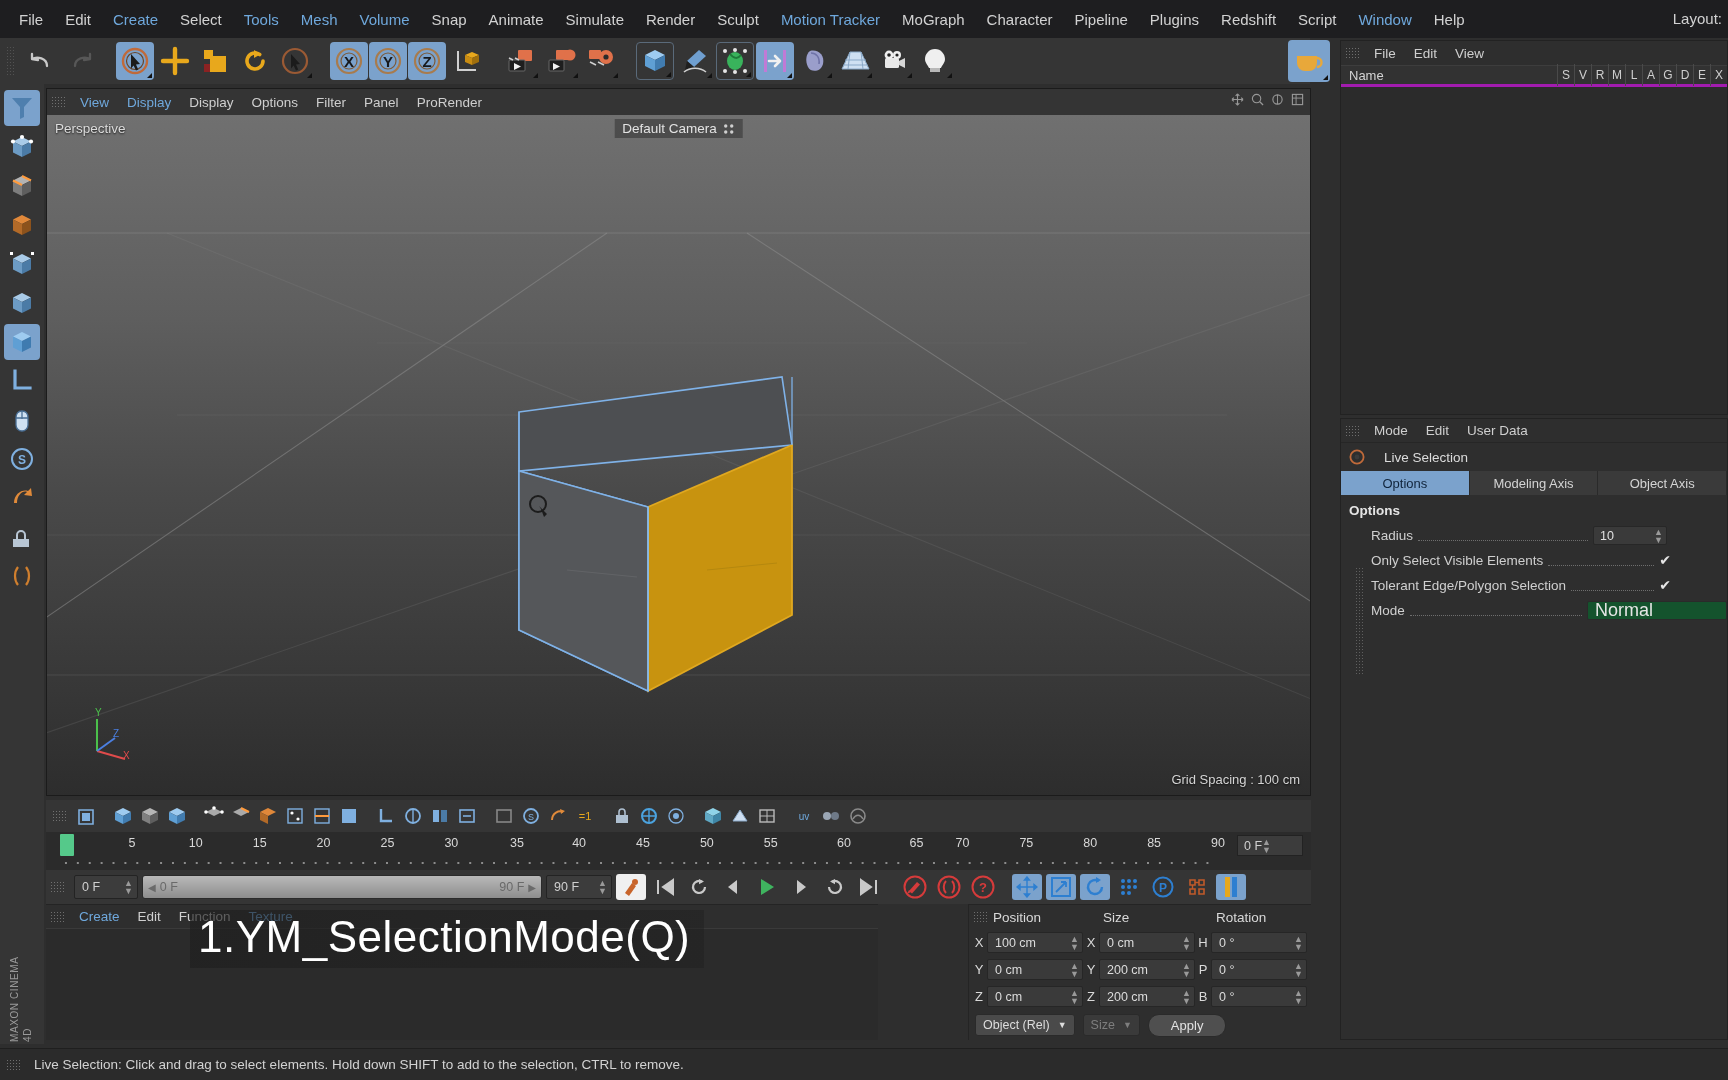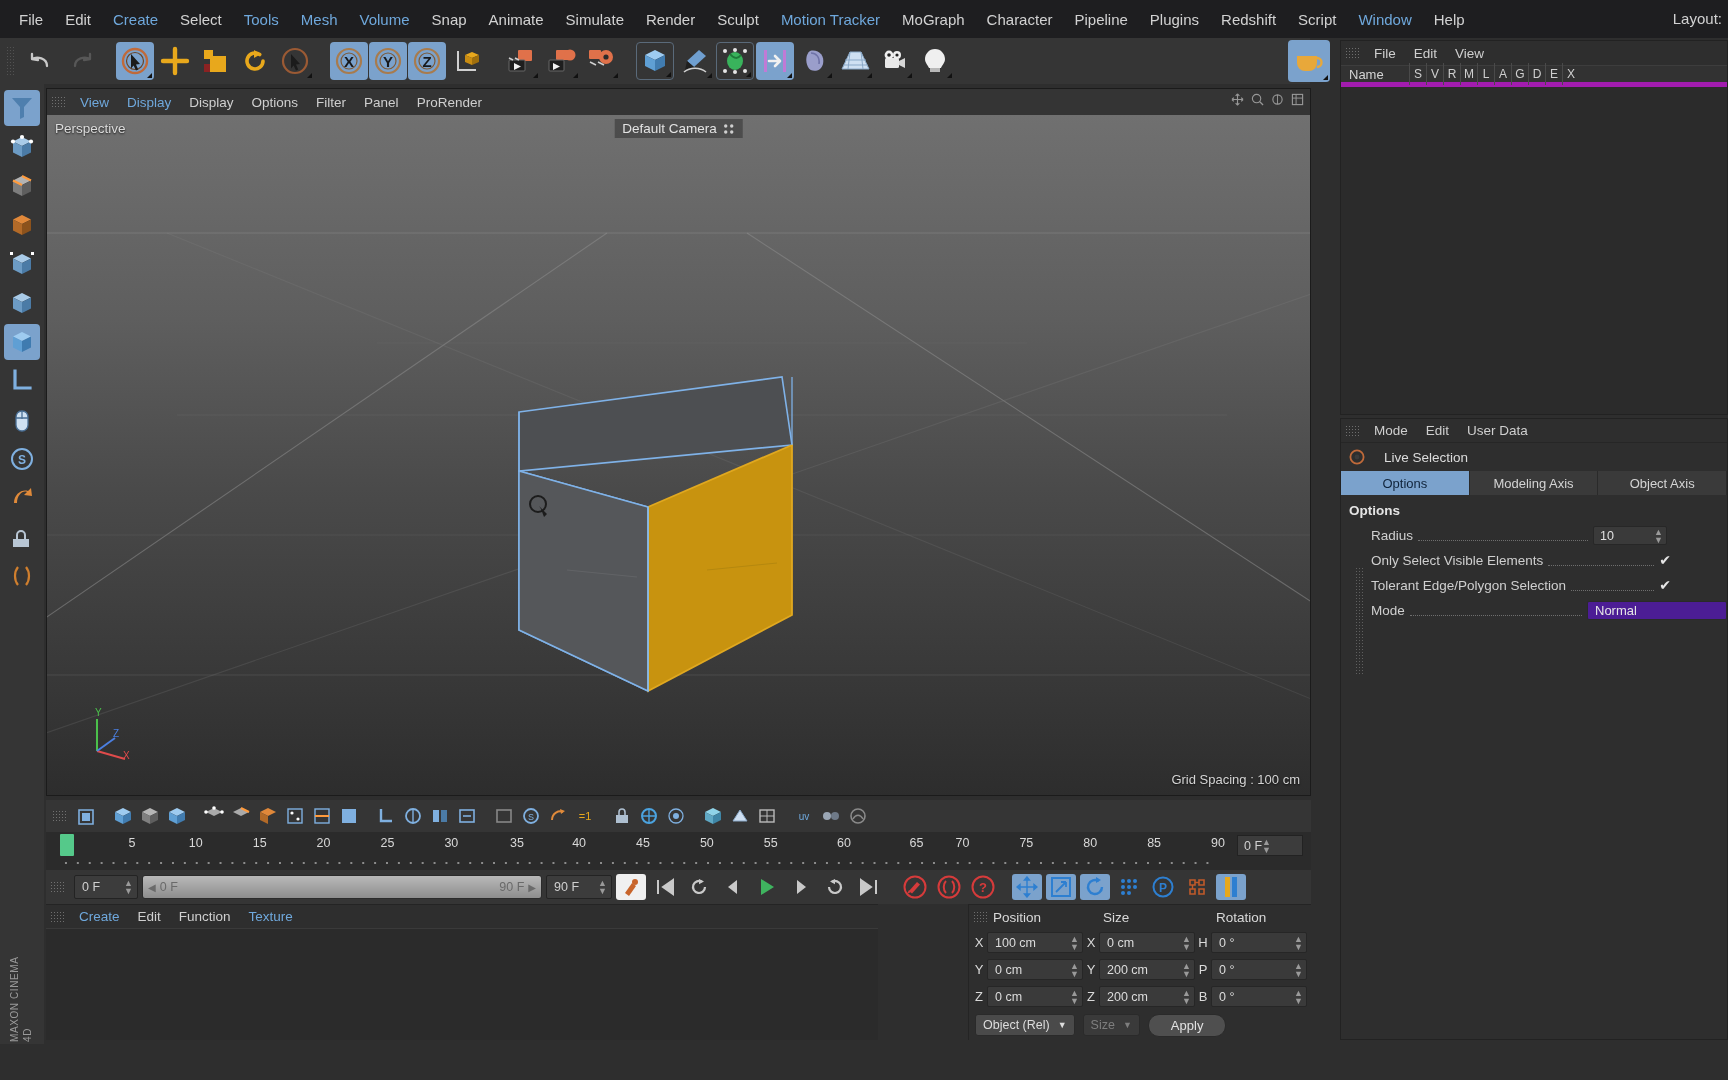--- a/index.html
+++ b/index.html
@@ -197,21 +197,21 @@
 
   
   .objman {
     position:absolute; left:1340px; top:40px; width:388px; height:375px;
     background:#2e2e2e; border:1px solid #222;
   }
   .om-bar { height:24px; display:flex; align-items:center; padding-left:4px; }
   .om-menu { font-size:13.5px; padding:2px 9px; color:#cfcfcf; }
   .om-cols {
     height:22px; display:flex; align-items:center; background:#323232;
-    border-top:1px solid #3d3d3d; border-bottom:5px solid #a21caf;
+    border-top:1px solid #3d3d3d; border-bottom:3px solid #a21caf;justify-content:space-between;
   }
   .om-name { width:68px; font-size:13px; padding-left:8px; color:#d4d4d4; }
   .om-col {
     width:17px; text-align:center; font-size:12px; color:#cfcfcf;
     border-left:1px solid #4a4a4a; height:22px; line-height:22px;
   }
   .om-body { position:absolute; left:0; right:0; top:46px; bottom:0; background:#2b2b2b; }
 
   
   .attrman {
@@ -232,22 +232,22 @@
   .am-lbl { white-space:nowrap; }
   .am-dots { flex:1 1 auto; margin:0 5px; border-bottom:1px dotted #6e6e6e; height:11px; }
   .am-val-field {
     width:74px; height:19px; background:#3a3a3a; border:1px solid #272727;
     border-radius:2px; color:#e0e0e0; font-size:12.5px;
     display:flex; align-items:center; justify-content:space-between; padding:0 3px 0 6px;
   }
   .am-check { width:13px;height:13px; background:#4a4a4a; border:1px solid #2a2a2a; border-radius:2px; margin-right:58px; }
   .am-tick { font-size:14px; color:#e6e6e6; margin-right:56px; line-height:13px; }
   .am-dropdown {
-    flex:0 0 auto; width:140px; height:19px; background:#4c1d95; border:1px solid #2a2a2a;
-    border-radius:2px; color:#e6e6e6; font-size:13px; display:flex; align-items:center; padding-left:7px;
+    flex:0 0 auto; width:140px; height:19px; background:#14532d; border:1px solid #2a2a2a;
+    border-radius:2px; color:#e6e6e6; font-size:18px; display:flex; align-items:center; padding-left:7px;
   }
   .am-scroll {
     position:absolute; left:14px; top:148px; width:9px; height:108px;
     background-image:radial-gradient(#7a7a7a 1px, transparent 1px);
     background-size:3px 3px; opacity:.65;
   }
 
   
   .statusbar {
     position:absolute; left:0; bottom:0; width:1728px; height:32px;
@@ -1011,20 +1011,21 @@
       <div id="mm-menus" style="display:flex;align-items:center;">
           <div class="mm-menu accent">Create</div>
           <div class="mm-menu">Edit</div>
           <div class="mm-menu">Function</div>
           <div class="mm-menu accent">Texture</div>
         </div>
     </div>
     <div style="position:absolute;left:0;right:0;top:24px;bottom:0;background:#2b2b2b;"></div>
   </div>
 
+  <div class="overlay-caption">1.YM_SelectionMode(Q)</div>
 
   <div class="coords">
     <div class="co-head">
       <div class="grip-h"></div>
       <span style="width:110px;">Position</span>
       <span style="width:113px;">Size</span>
       <span>Rotation</span>
     </div>
     <div id="coord-rows">
         <div class="co-row">
@@ -1162,14 +1163,18 @@
         </div>
         <div class="am-row">
           <span class="am-lbl">Mode</span>
           <span class="am-dots"></span>
           <span class="am-dropdown">Normal</span>
         </div>
       </div>
     <div class="am-scroll"></div>
   </div>
 
+  <div class="statusbar">
+    <div class="grip-h"></div>
+    <div class="status-text">Live Selection: Click and drag to select elements. Hold down SHIFT to add to the selection, CTRL to remove.</div>
+  </div>
 
 </div>
 
 </body></html>

